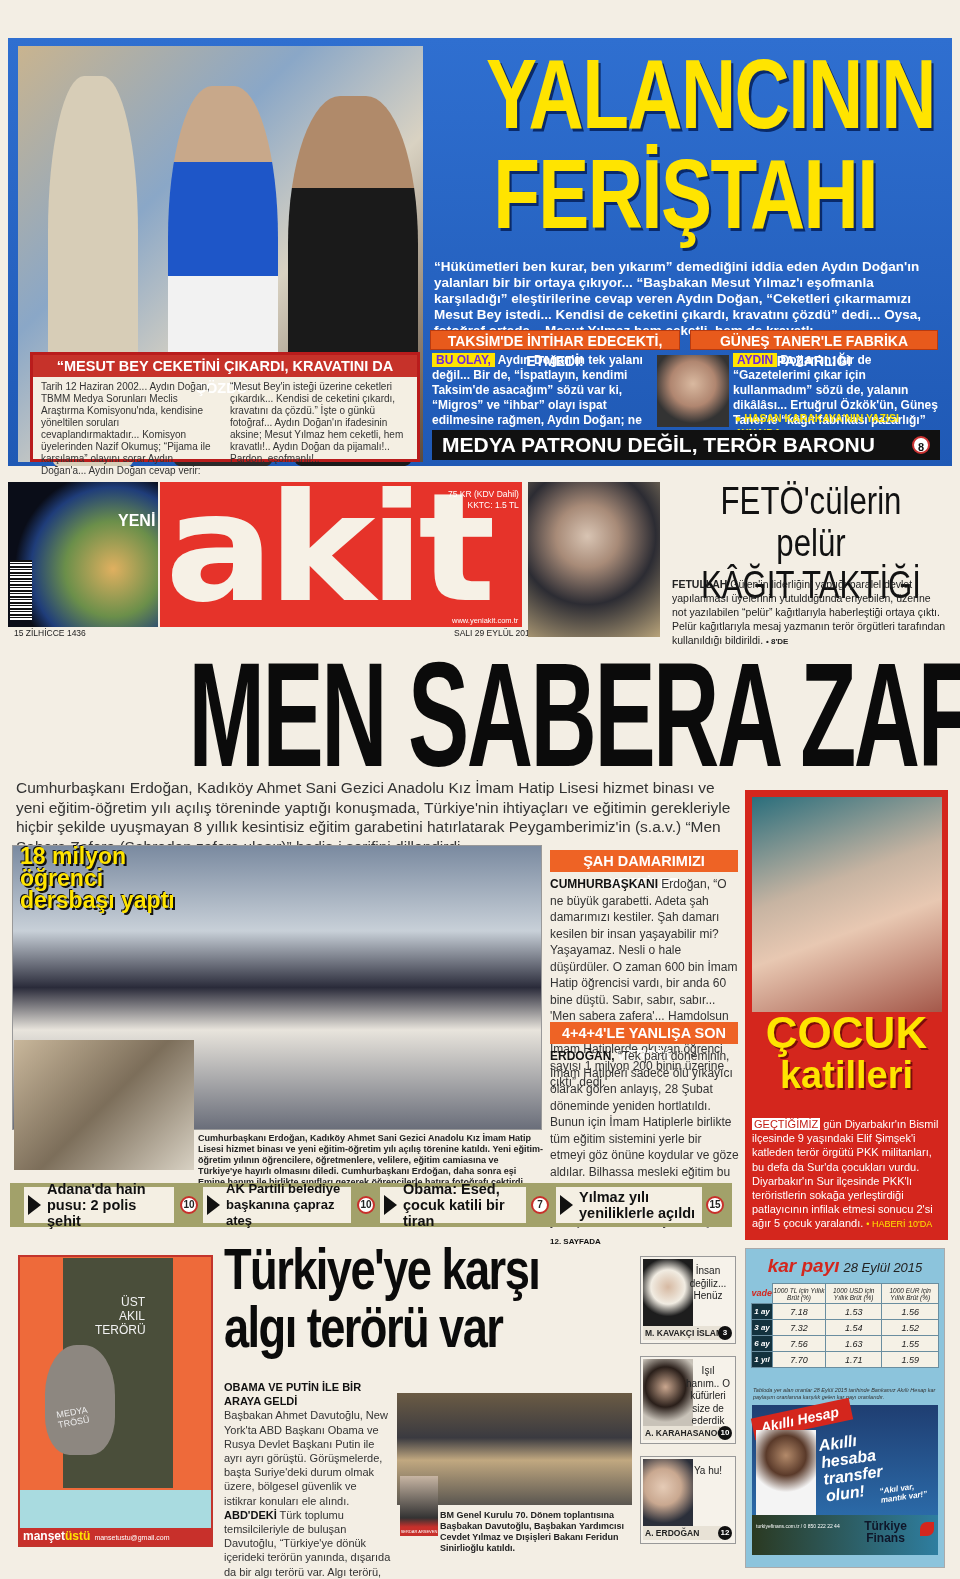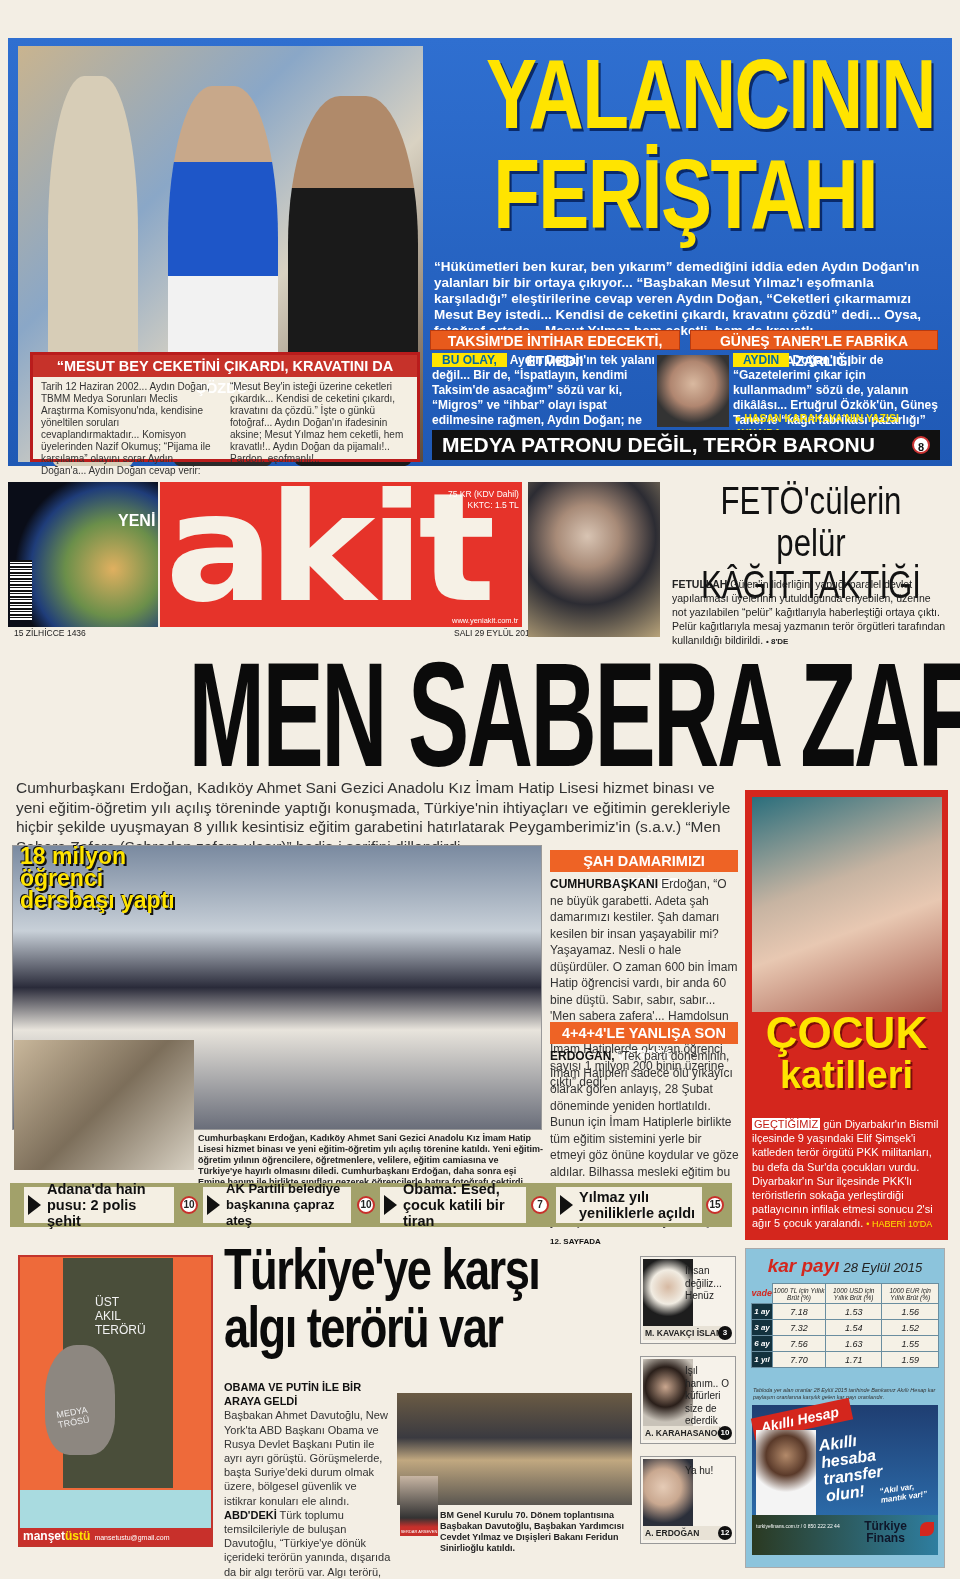--- a/index.html
+++ b/index.html
@@ -6,21 +6,21 @@
 body{width:960px;height:1579px;background:#f3eee4;font-family:"Liberation Sans",sans-serif;color:#222;position:relative;overflow:hidden}
 .abs{position:absolute}
 
 #top{left:8px;top:38px;width:944px;height:428px;background:linear-gradient(180deg,#2f6fd0,#1f59b5);}
 #photo-top{left:18px;top:46px;width:405px;height:416px;background:linear-gradient(135deg,#c9b48f 0%,#8aa7c7 35%,#d9d2c2 60%,#5c4a3a 100%);}
 .person{position:absolute;border-radius:40% 40% 10% 10%}
 #headline1{left:430px;top:44px;width:510px;text-align:center;color:#ffe400;font-weight:900;font-size:98px;line-height:100px;letter-spacing:-2px;text-shadow:3px 3px 0 #0a2a6a;transform:scaleX(.78);transform-origin:center top}
 #lead{left:434px;top:259px;width:505px;color:#fff;font-weight:700;font-size:13.5px;line-height:16px}
 .redbar{position:absolute;background:#e85a1c;color:#fff;font-weight:700;font-size:14px;text-align:center;height:20px;line-height:20px;border:1px solid #b83a10}
 .sub-txt{position:absolute;color:#fff;font-weight:700;font-size:12px;line-height:15px}
-.hl-yellow{background:#ffe400;color:#0369a1;padding:0 10px}
+.hl-yellow{background:#ffe400;color:#6d28d9;padding:0 4px}
 #aydin-photo{left:657px;top:355px;width:72px;height:72px;background:radial-gradient(circle at 50% 40%,#d9b9a0 0%,#b08670 40%,#333 70%)}
 #bottom-bar{left:432px;top:430px;width:508px;height:30px;background:#111;color:#fff;font-weight:900;font-size:21px;line-height:30px;padding-left:10px}
 .num-circle{display:inline-block;width:18px;height:18px;border-radius:50%;background:#fff;color:#111;font-size:11px;text-align:center;line-height:18px;font-weight:700;border:2px solid #c33}
 #quote-box{left:30px;top:352px;width:390px;height:110px;background:#f4efe3;border:3px solid #b91c1c}
 #quote-title{background:#c6322a;color:#fff;font-weight:700;font-size:14.5px;text-align:center;height:22px;line-height:22px}
 #quote-cols{display:flex;gap:10px;padding:4px 8px;font-size:10px;line-height:12px;color:#333}
 #quote-cols p{flex:1}
 
 #globe{left:8px;top:482px;width:150px;height:145px;background:radial-gradient(circle at 70% 60%,#e0b060 0%,#6b8f4a 35%,#1f3d7a 60%,#0a0d18 72%)}
 #yeni{left:118px;top:512px;color:#fff;font-weight:900;font-size:16px}
@@ -54,31 +54,31 @@
 #teaser-band{left:10px;top:1183px;width:722px;height:44px;background:#a2a16a}
 .teaser{position:absolute;top:1187px;height:36px;background:#f4efe3;display:flex;align-items:center;gap:6px;padding-left:4px}
 .tri{width:0;height:0;border-top:10px solid transparent;border-bottom:10px solid transparent;border-left:13px solid #111}
 .teaser-txt{font-size:14.5px;line-height:16px;font-weight:700;color:#111}
 .teaser-num{position:absolute;top:1196px;width:18px;height:18px;border-radius:50%;background:#fff;border:2px solid #c8302b;font-size:10px;text-align:center;line-height:14px;font-weight:700}
 
 #cartoon{left:18px;top:1255px;width:195px;height:292px;background:#ee6a3a;border:2px solid #c2342c}
 #cartoon-leg{left:63px;top:1258px;width:110px;height:230px;background:#4a4e3a}
 #cartoon-floor{left:20px;top:1490px;width:191px;height:38px;background:#a9dbe0}
 #cartoon-dog{left:45px;top:1345px;width:70px;height:110px;background:#8d8780;border-radius:45% 45% 35% 35%}
-#cartoon-label{left:95px;top:1295px;color:#f2f2f2;font-size:12px;line-height:14px;text-align:left}
+#cartoon-label{left:95px;top:1295px;color:#f2f2f2;font-size:12px;line-height:14px;text-align:right}
 #cartoon-credit{left:20px;top:1528px;width:191px;height:17px;background:#c8302b;color:#fff;font-size:12px;font-weight:900;line-height:17px;padding-left:3px}
 #cartoon-credit small{font-size:7px;font-weight:400;margin-left:4px}
 #bottom-head{left:224px;top:1240px;width:410px;font-weight:900;font-size:58px;line-height:58px;color:#0b0b0b;letter-spacing:-2px;transform:scaleX(.78);transform-origin:left top;white-space:nowrap}
 #bottom-text{left:224px;top:1380px;width:168px;font-size:11px;line-height:14.2px;color:#333}
 #un-photo{left:397px;top:1393px;width:235px;height:112px;background:linear-gradient(180deg,#6b5b44 0%,#3a3a40 40%,#c1a880 60%,#5a5650 100%)}
 #columnist-small{left:400px;top:1476px;width:38px;height:60px;background:linear-gradient(180deg,#c7b5a3,#333 70%,#c8302b 85%)}
 #un-caption{left:440px;top:1510px;width:195px;font-size:9px;line-height:11px;font-weight:700}
 .colbox{position:absolute;left:640px;width:96px;height:88px;border:1px solid #999;background:#f6f2ea}
 .colbox .ph{position:absolute;left:2px;top:2px;width:50px;height:70px}
-.colbox .q{position:absolute;right:4px;top:8px;width:46px;text-align:left;font-size:10px;line-height:12.5px;color:#222}
+.colbox .q{position:absolute;right:4px;top:8px;width:46px;text-align:center;font-size:10px;line-height:12.5px;color:#222}
 .colbox .nm{position:absolute;left:2px;bottom:3px;width:78px;height:14px;background:#e8e2d6;font-size:8.5px;line-height:14px;font-weight:700;padding-left:2px;white-space:nowrap;overflow:hidden}
 .colbox .pg{position:absolute;right:3px;bottom:3px;width:14px;height:14px;border-radius:50%;background:#111;color:#fff;font-size:8px;text-align:center;line-height:14px;font-weight:700}
 
 #ad{left:745px;top:1248px;width:200px;height:320px;background:#8cc4dc;border:1px solid #aaa}
 #kar-title{left:752px;top:1255px;width:186px;text-align:center}
 #kar-title .k{color:#d4261d;font-weight:900;font-style:italic;font-size:19px}
 #kar-title .d{font-style:italic;font-size:13px;color:#222;margin-left:4px}
 #kar-table{left:751px;top:1283px;width:188px;border-collapse:collapse;font-size:9px}
 #kar-table td,#kar-table th{border:1px solid #6a8ea0;background:#f5f1e6;text-align:center;height:16px;font-style:italic}
 #kar-table th{font-size:6.5px;line-height:7px;font-weight:400;height:20px}

